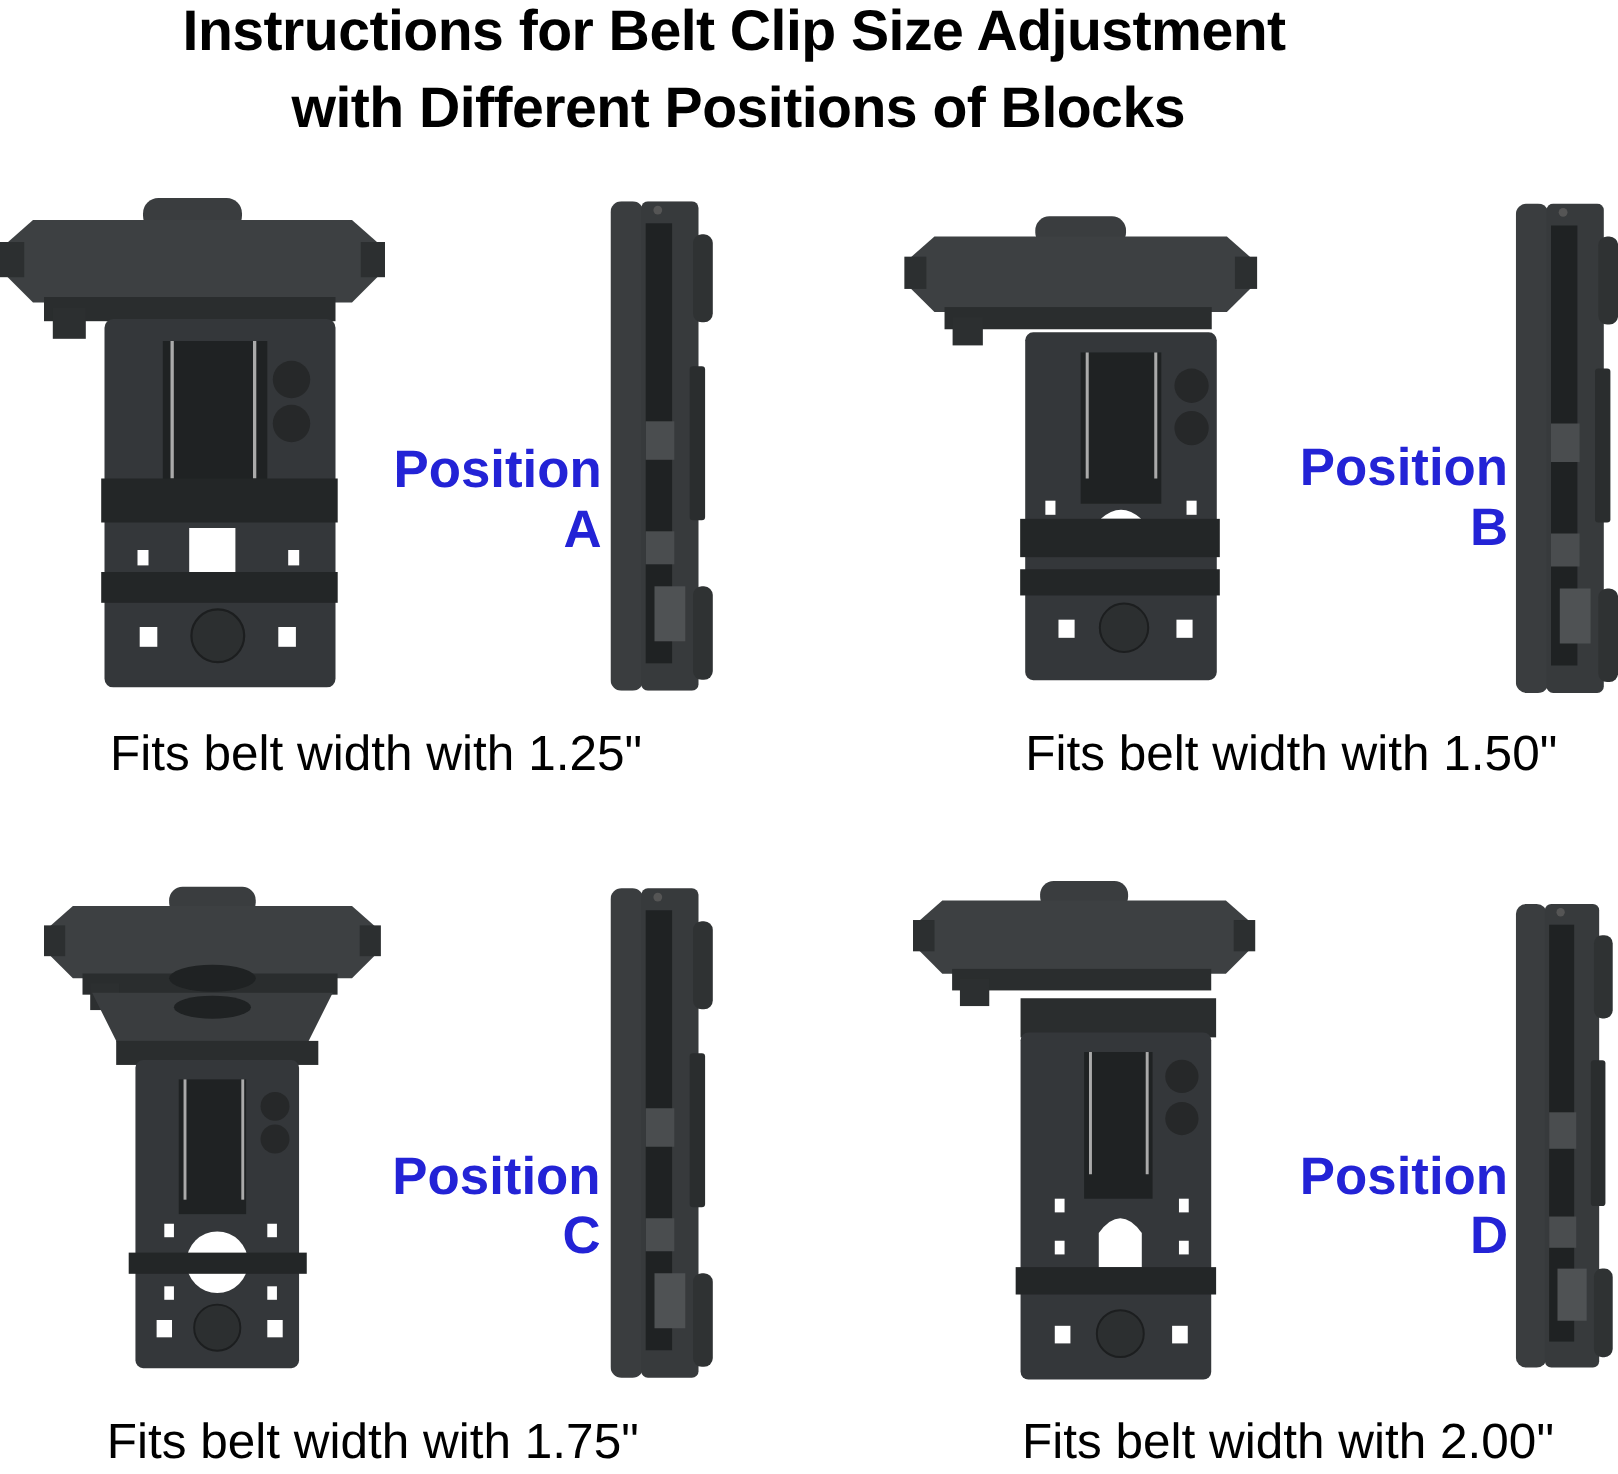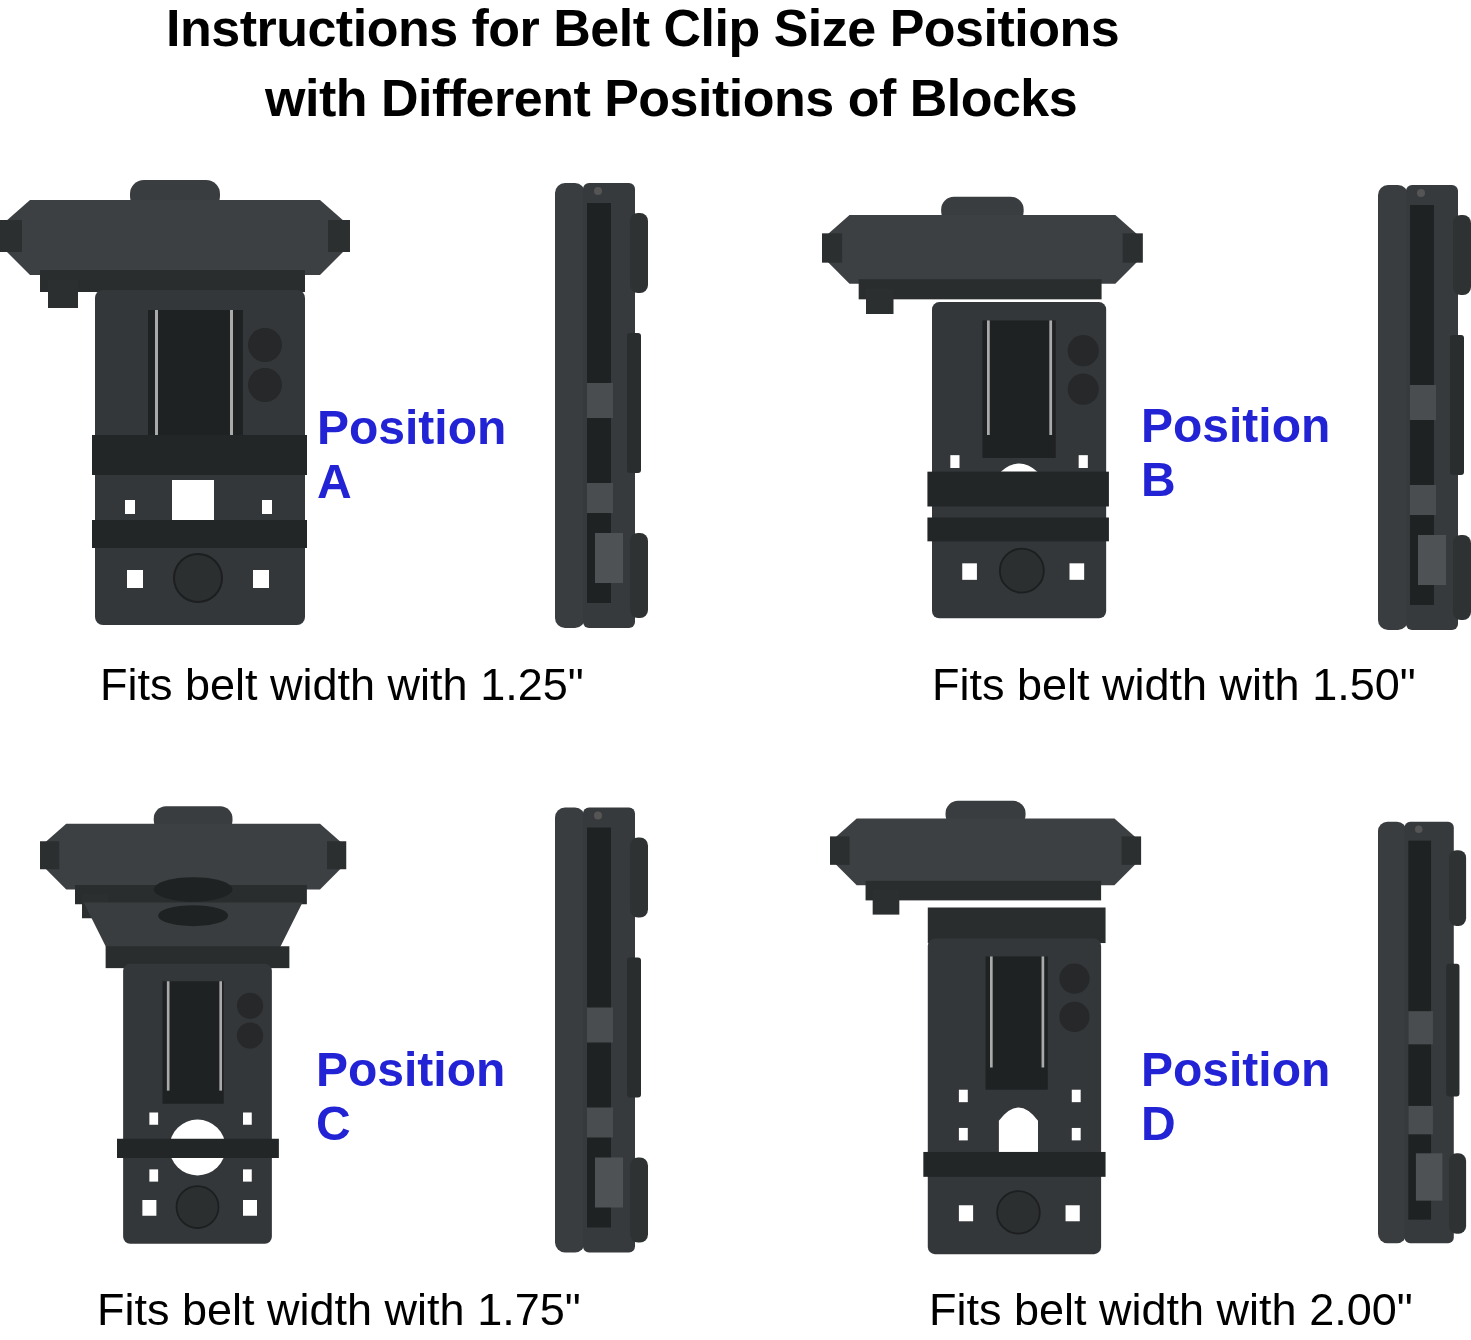--- a/index.html
+++ b/index.html
@@ -4,30 +4,30 @@
 <style>
   html, body { margin:0; padding:0; background:#ffffff; }
   body { width:1471px; height:1340px; position:relative; overflow:hidden;
          font-family:"Liberation Sans", sans-serif; }
   .title { position:absolute; left:0; width:1471px; top:0; text-align:center;
            font-weight:bold; font-size:52px; line-height:56px; color:#000; letter-spacing:-0.5px; }
   .title .l1 { position:absolute; left:166px; top:0; white-space:nowrap; }
   .title .l2 { position:absolute; left:265px; top:70px; white-space:nowrap; }
   .panel { position:absolute; }
   .pos-label { position:absolute; color:#2323d6; font-weight:bold; font-size:48px;
-               line-height:54px; text-align:left; width:230px; }
+               line-height:54px; text-align:right; width:230px; }
   .caption { position:absolute; font-size:45px; color:#000; white-space:nowrap; line-height:50px; }
   .clip { position:absolute; }
   .side { position:absolute; }
 </style>
 </head>
 <body>
 
 <div class="title">
-  <span class="l1">Instructions for Belt Clip Size Positions</span>
+  <span class="l1">Instructions for Belt Clip Size Adjustment</span>
   <span class="l2">with Different Positions of Blocks</span>
 </div>
 
 <svg width="0" height="0" style="position:absolute">
   <defs>
     <g id="clip-top">
 
       <rect x="130" y="0" width="90" height="30" rx="14" fill="#3a3d3f"></rect>
       <path d="M30 20 L320 20 L345 42 L345 70 L320 95 L30 95 L5 70 L5 42 Z" fill="#3d4042"></path>
       <rect x="0" y="40" width="22" height="32" fill="#2c2f30"></rect>

